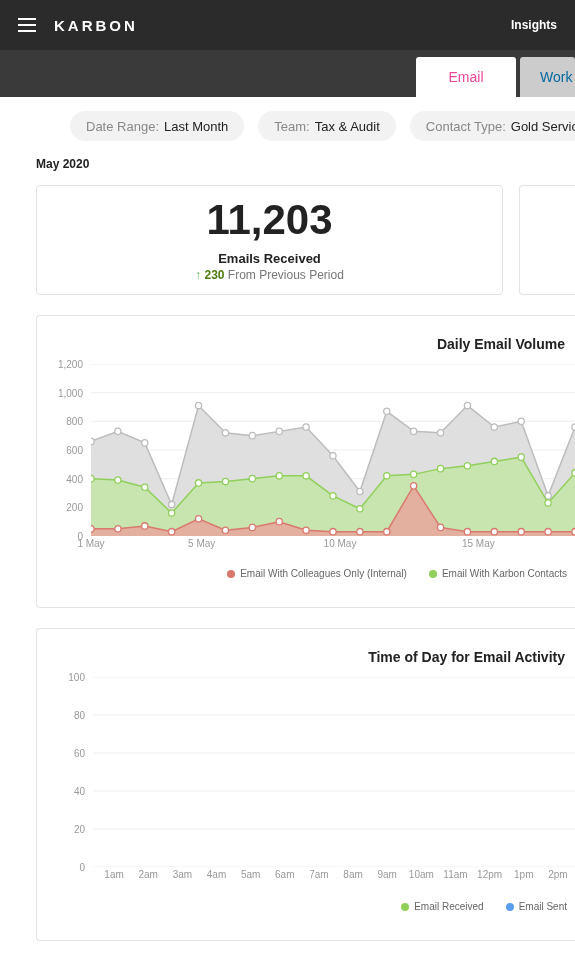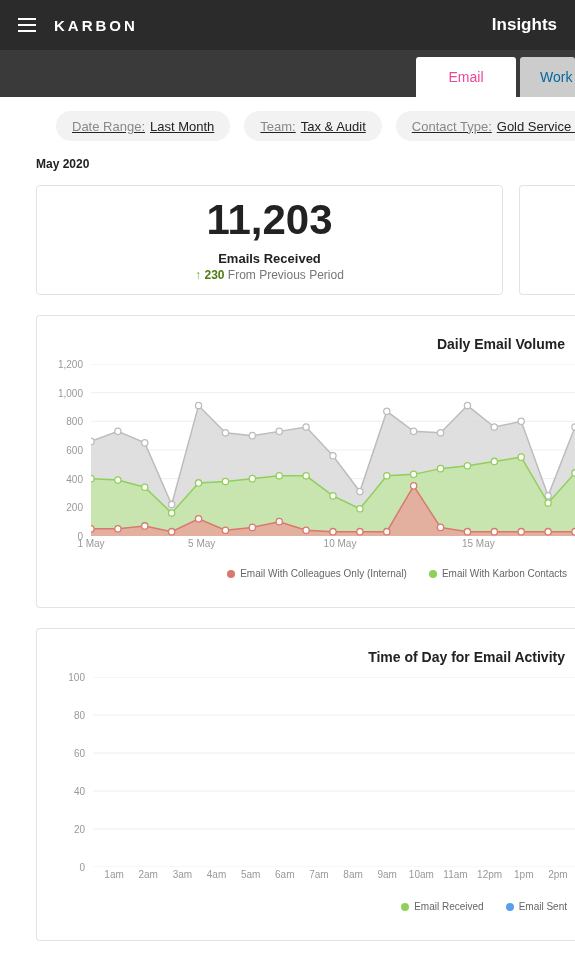--- a/index.html
+++ b/index.html
@@ -15,21 +15,21 @@
     background: #2b2b2b;
     height: 50px;
     display: flex;
     align-items: center;
     padding: 0 18px;
     color: #fff;
   }
   .menu-icon { display:flex; flex-direction:column; gap:4px; cursor:pointer; margin-right:18px;}
   .menu-icon span { display:block; width:18px; height:2px; background:#fff; }
   .brand { font-size:15px; letter-spacing:3px; font-weight:600; flex:1; }
-  .pagetitle { font-size:17px; font-weight:600; }
+  .pagetitle { font-size:12px; font-weight:600; }
   .subbar {
     background: #3a3a3a;
     height: 47px;
     display:flex;
     justify-content:flex-end;
     align-items:flex-end;
   }
   .tab {
     height: 40px;
     min-width: 100px;
@@ -41,26 +41,25 @@
     color:#0369a1;
     background:#ccc;
     border-radius:3px 3px 0 0;
     margin-left:4px;
     cursor:pointer;
   }
   .tab.active { background:#fff; color:#ec4899; font-weight:500; }
   .tab.cut { min-width:55px; padding-left:20px; padding-right:0; justify-content:flex-start; overflow:hidden;}
   
   .filters {
-    padding: 14px 36px 6px 56px;
+    padding: 14px 36px 6px 70px;
     display:flex;
     align-items:center;
     gap:14px;
     white-space:nowrap;
-    text-decoration:underline;
   }
   .chip {
     background:#f2f2f2;
     border-radius: 16px;
     height:30px;
     padding: 0 16px;
     display:flex;
     align-items:center;
     font-size:13px;
     cursor:pointer;

